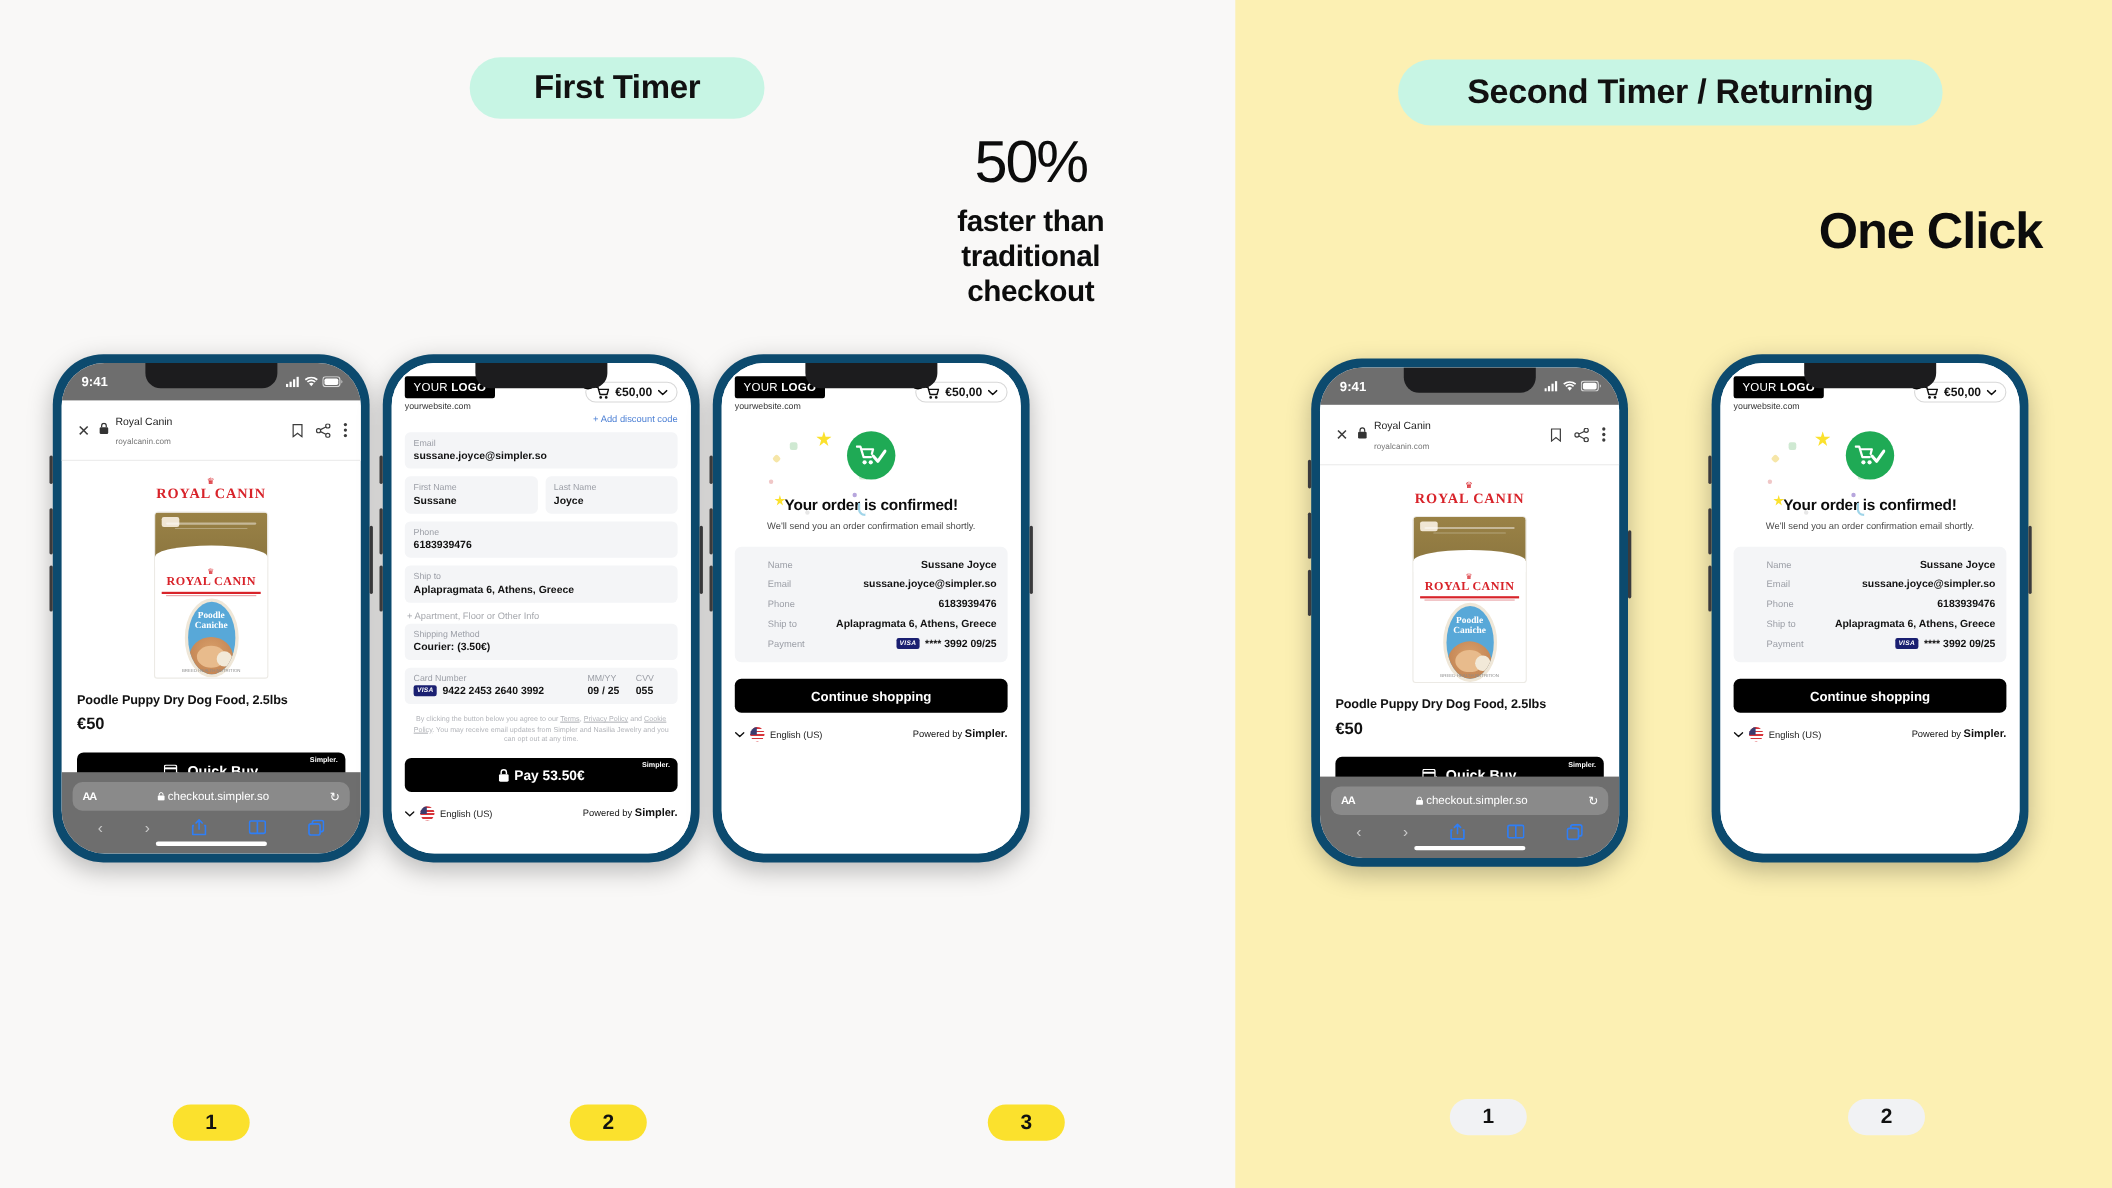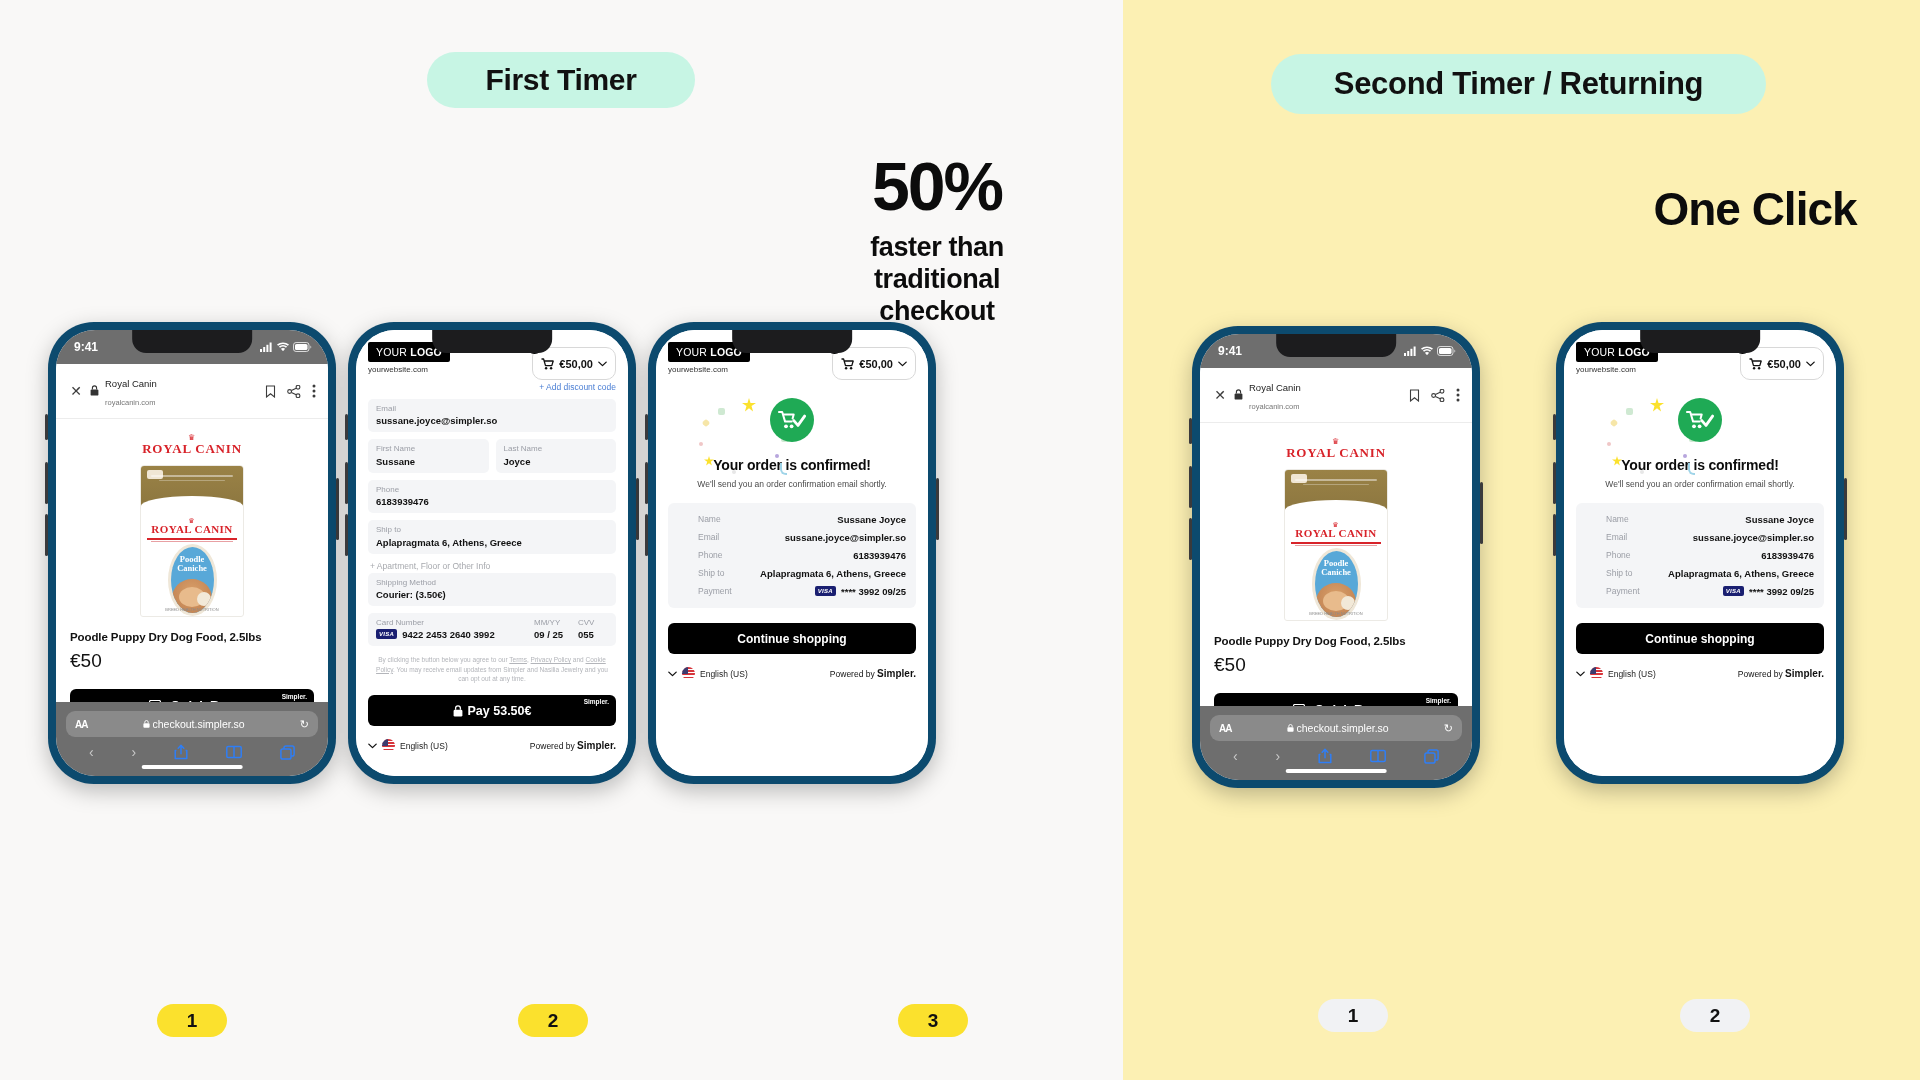--- a/index.html
+++ b/index.html
@@ -26,21 +26,21 @@
     white-space:nowrap;
   }
   #tag-first{ left:427px; top:52px; width:268px; height:56px; }
   #tag-second{ left:1271px; top:54px; width:495px; height:60px; font-size:31px;}
 
   
   .stat{
     position:absolute; left:817px; top:120px; width:240px;
     text-align:center; color:#0c0c0c;
   }
-  .stat-num{ font-size:68px; font-weight:700; letter-spacing:-2px; line-height:1;margin-top:32px; }
+  .stat-num{ font-size:54px; font-weight:400; letter-spacing:-2px; line-height:1; }
   .stat-sub{ font-size:27px; font-weight:600; line-height:1.18; margin-top:12px; letter-spacing:-0.4px;}
 
   .oneclick{
     position:absolute; left:1645px; top:180px; width:220px;
     text-align:center; color:#0c0c0c;
     font-size:46px; font-weight:600; line-height:1.28; letter-spacing:-1px;
   }
 
   
   .phone{
@@ -128,21 +128,21 @@
   .bag-oval .tag{ position:absolute; right:3px; bottom:7px; width:14px; height:14px; border-radius:50%; background:#f2e9d8; border:none;}
   .bag-oval .lbl{
     position:absolute; left:0; right:0; top:8px; text-align:center;
     color:#fff; font-size:8.5px; font-weight:700; line-height:9px;
     font-family:"Liberation Serif", serif;
   }
   .bag-chip{ position:absolute; left:6px; top:4px; width:16px; height:9px; background:#f0e6d4; border-radius:2px;}
   .bag-foot{ position:absolute; left:0; right:0; bottom:4px; text-align:center; font-size:4px; color:#8b8b8b;}
 
   .prod-title{ font-size:11.5px; font-weight:700; color:#111; margin-top:14px; letter-spacing:-0.1px;}
-  .prod-price{ font-size:19px; font-weight:400; color:#111; margin-top:7px;}
+  .prod-price{ font-size:15px; font-weight:700; color:#111; margin-top:7px;}
 
   .qbuy{
     margin-top:17px; height:34px; background:#000; border-radius:6px;
     position:relative; display:flex; align-items:center; justify-content:center;
     gap:7px; color:#fff;
   }
   .qbuy .txt{ font-size:13px; font-weight:700; }
   .qbuy .smp{ position:absolute; right:7px; top:4px; font-size:6.5px; font-weight:700; color:#fff;}
 
   .or{ text-align:center; font-size:7.5px; color:#222; font-weight:600; margin-top:9px;}
@@ -176,21 +176,21 @@
   .ck-head{ display:flex; align-items:flex-start; justify-content:space-between; }
   .logo-box{
     background:#000; color:#fff; padding:4px 8px; border-radius:2px;
     font-size:10.5px; letter-spacing:.2px; display:inline-block;
   }
   .logo-box b{ font-weight:700; }
   .logo-url{ font-size:8px; color:#333; margin-top:3px; }
   .cart-wrap{ position:relative; padding-top:5px;}
   .cart-pill{
     border:1px solid #d8d8d8; border-radius:10px; background:#fff;
-    height:33px; display:flex; align-items:center; gap:5px; padding:0 8px;
+    height:19px; display:flex; align-items:center; gap:5px; padding:0 8px;
     font-size:11px; font-weight:700; color:#111;text-align:right;
   }
   .cart-badge{
     position:absolute; left:-5px; top:-3px; width:15px; height:15px;
     border-radius:50%; background:#000; color:#fff; font-size:8px;
     display:flex; align-items:center; justify-content:center; font-weight:700; z-index:2;
   }
   .discount{ text-align:right; font-size:8.5px; color:#4b7fd4; margin-top:2px;}
 
   .fld{ background:#f4f5f7; border-radius:5px; padding:5px 8px 6px 8px; margin-top:7px;}

